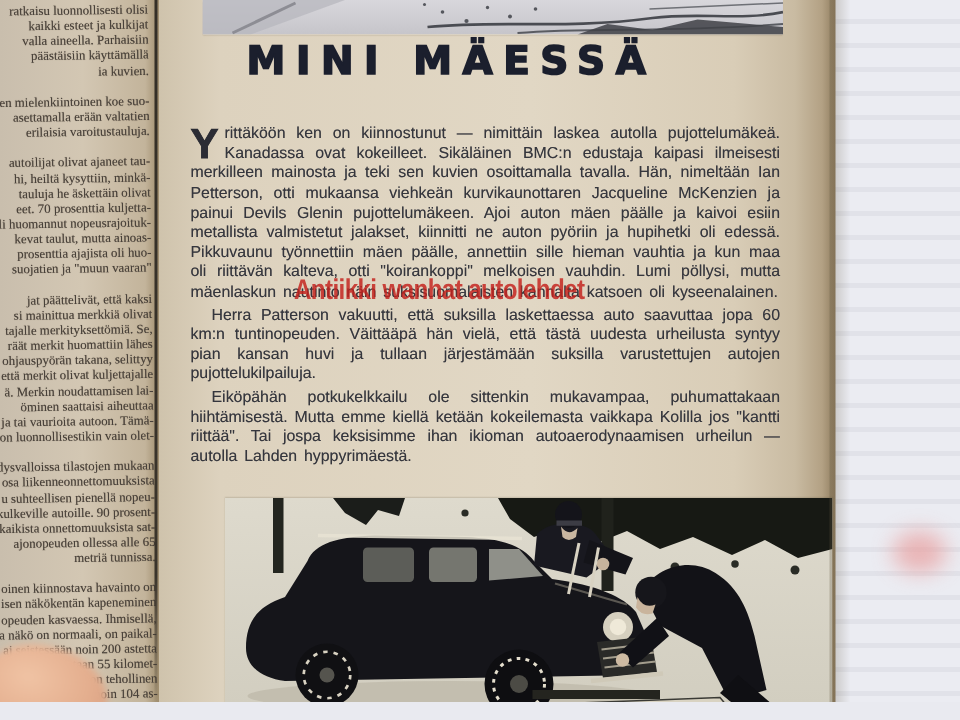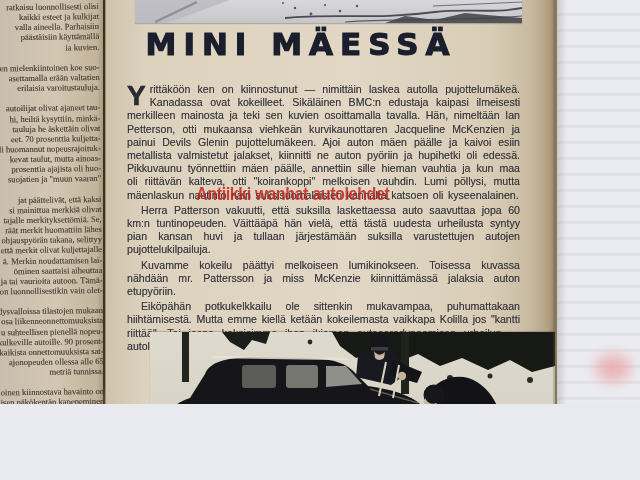--- a/index.html
+++ b/index.html
@@ -1,17 +1,17 @@
 <!DOCTYPE html>
 <html><head>
 <meta charset="utf-8">
 <style>
   html,body{margin:0;padding:0;background:#e9eaf0;}
   *{box-sizing:border-box;}
-  .scene{position:relative;width:640px;height:404px;overflow:hidden;
+  .scene{position:relative;width:640px;height:468px;overflow:hidden;
          font-family:"Liberation Sans",sans-serif;background:#e9eaf0;}
 
   
   .surface{position:absolute;inset:0;
     background:repeating-linear-gradient(180deg,#ebecf2 0 13px,#e1e2e9 13px 16px);}
   .smudge{position:absolute;left:595px;top:354px;width:36px;height:28px;border-radius:50%;
     background:#e9a2a2;filter:blur(7px);opacity:.75;}
 
   
   .page-left{position:absolute;left:0;top:0;width:110px;height:480px;
@@ -28,21 +28,21 @@
   
   .page-main{position:absolute;left:106px;top:0;width:451px;height:480px;
     background:linear-gradient(90deg,#cfc3ac 0%,#ddd2be 9%,#e1d7c4 55%,#d9cdb7 85%,#c9bba2 94%,#b3a184 98%,#8f7c5e 100%);}
   .page-shadow{position:absolute;left:553px;top:0;width:14px;height:480px;
     background:linear-gradient(90deg,rgba(95,85,62,.30),rgba(95,85,62,0));}
 
   .top-photo{position:absolute;left:29px;top:0;width:387px;height:23px;
     box-shadow:0 1px 1px rgba(80,70,50,.3);}
   .title{position:absolute;left:0;top:26px;width:390px;text-align:center;
     font-family:"DejaVu Sans","Liberation Sans",sans-serif;font-weight:bold;
-    font-size:31px;letter-spacing:7px;color:#1b1f2d;
+    font-size:26px;letter-spacing:7px;color:#1b1f2d;
     -webkit-text-stroke:1.1px #1b1f2d;text-shadow:0 0 .6px #1b1f2d;white-space:nowrap;}
 
   .body-copy{position:absolute;left:21px;top:83px;width:393px;
     font-size:10.6px;line-height:13.2px;color:#35363d;text-align:justify;
     word-spacing:1.6px;text-shadow:0 0 .4px rgba(50,50,58,.5);}
   .body-copy p{margin:0;}
   .body-copy p.ind{text-indent:14px;margin-top:2px;}
   .dropcap{float:left;font-size:28px;line-height:21px;font-weight:bold;
     padding:2px 4px 0 0;color:#2b2c34;-webkit-text-stroke:.6px #2b2c34;}
 
@@ -146,21 +146,20 @@
             <circle cx="222" cy="6" r="1.2"></circle>
         </g>
       </svg>
     </div>
 
     <div class="title">MINI MÄESSÄ</div>
 
     <div class="body-copy">
       <p><span class="dropcap">Y</span><span>rittäköön ken on kiinnostunut — nimittäin laskea autolla pujottelumäkeä. Kanadassa ovat kokeilleet. Sikäläinen BMC:n edustaja kaipasi ilmeisesti merkilleen mainosta ja teki sen kuvien osoittamalla tavalla. Hän, nimeltään Ian Petterson, otti mukaansa viehkeän kurvikaunottaren Jacqueline McKenzien ja painui Devils Glenin pujottelumäkeen. Ajoi auton mäen päälle ja kaivoi esiin metallista valmistetut jalakset, kiinnitti ne auton pyöriin ja hupihetki oli edessä. Pikkuvaunu työnnettiin mäen päälle, annettiin sille hieman vauhtia ja kun maa oli riittävän kalteva, otti "koirankoppi" melkoisen vauhdin. Lumi pöllysi, mutta mäenlaskun nautinto näin suksisuomalaisten kannalta katsoen oli kyseenalainen.</span></p>
       <p class="ind">Herra Patterson vakuutti, että suksilla laskettaessa auto saavuttaa jopa 60 km:n tuntinopeuden. Väittääpä hän vielä, että tästä uudesta urheilusta syntyy pian kansan huvi ja tullaan järjestämään suksilla varustettujen autojen pujottelukilpailuja.</p>
-      <p class="ind">Kuvamme kokeilu päättyi melkoiseen lumikinokseen. Toisessa kuvassa nähdään mr. Pattersson ja miss McKenzie kiinnittämässä jalaksia auton etupyöriin.</p>
       <p class="ind">Eiköpähän potkukelkkailu ole sittenkin mukavampaa, puhumattakaan hiihtämisestä. Mutta emme kiellä ketään kokeilemasta vaikkapa Kolilla jos "kantti riittää". Tai jospa keksisimme ihan ikioman autoaerodynaamisen urheilun — autolla Lahden hyppyrimäestä.</p>
     </div>
 
     <div class="watermark">Antiikki wanhat autolehdet</div>
 
     <div class="bottom-photo">
       <svg width="405" height="148" viewBox="0 0 405 148" preserveAspectRatio="none">
         <defs>
           <linearGradient id="bpg" x1="0" y1="0" x2="0" y2="1">
             <stop offset="0" stop-color="#dedacd"></stop>

